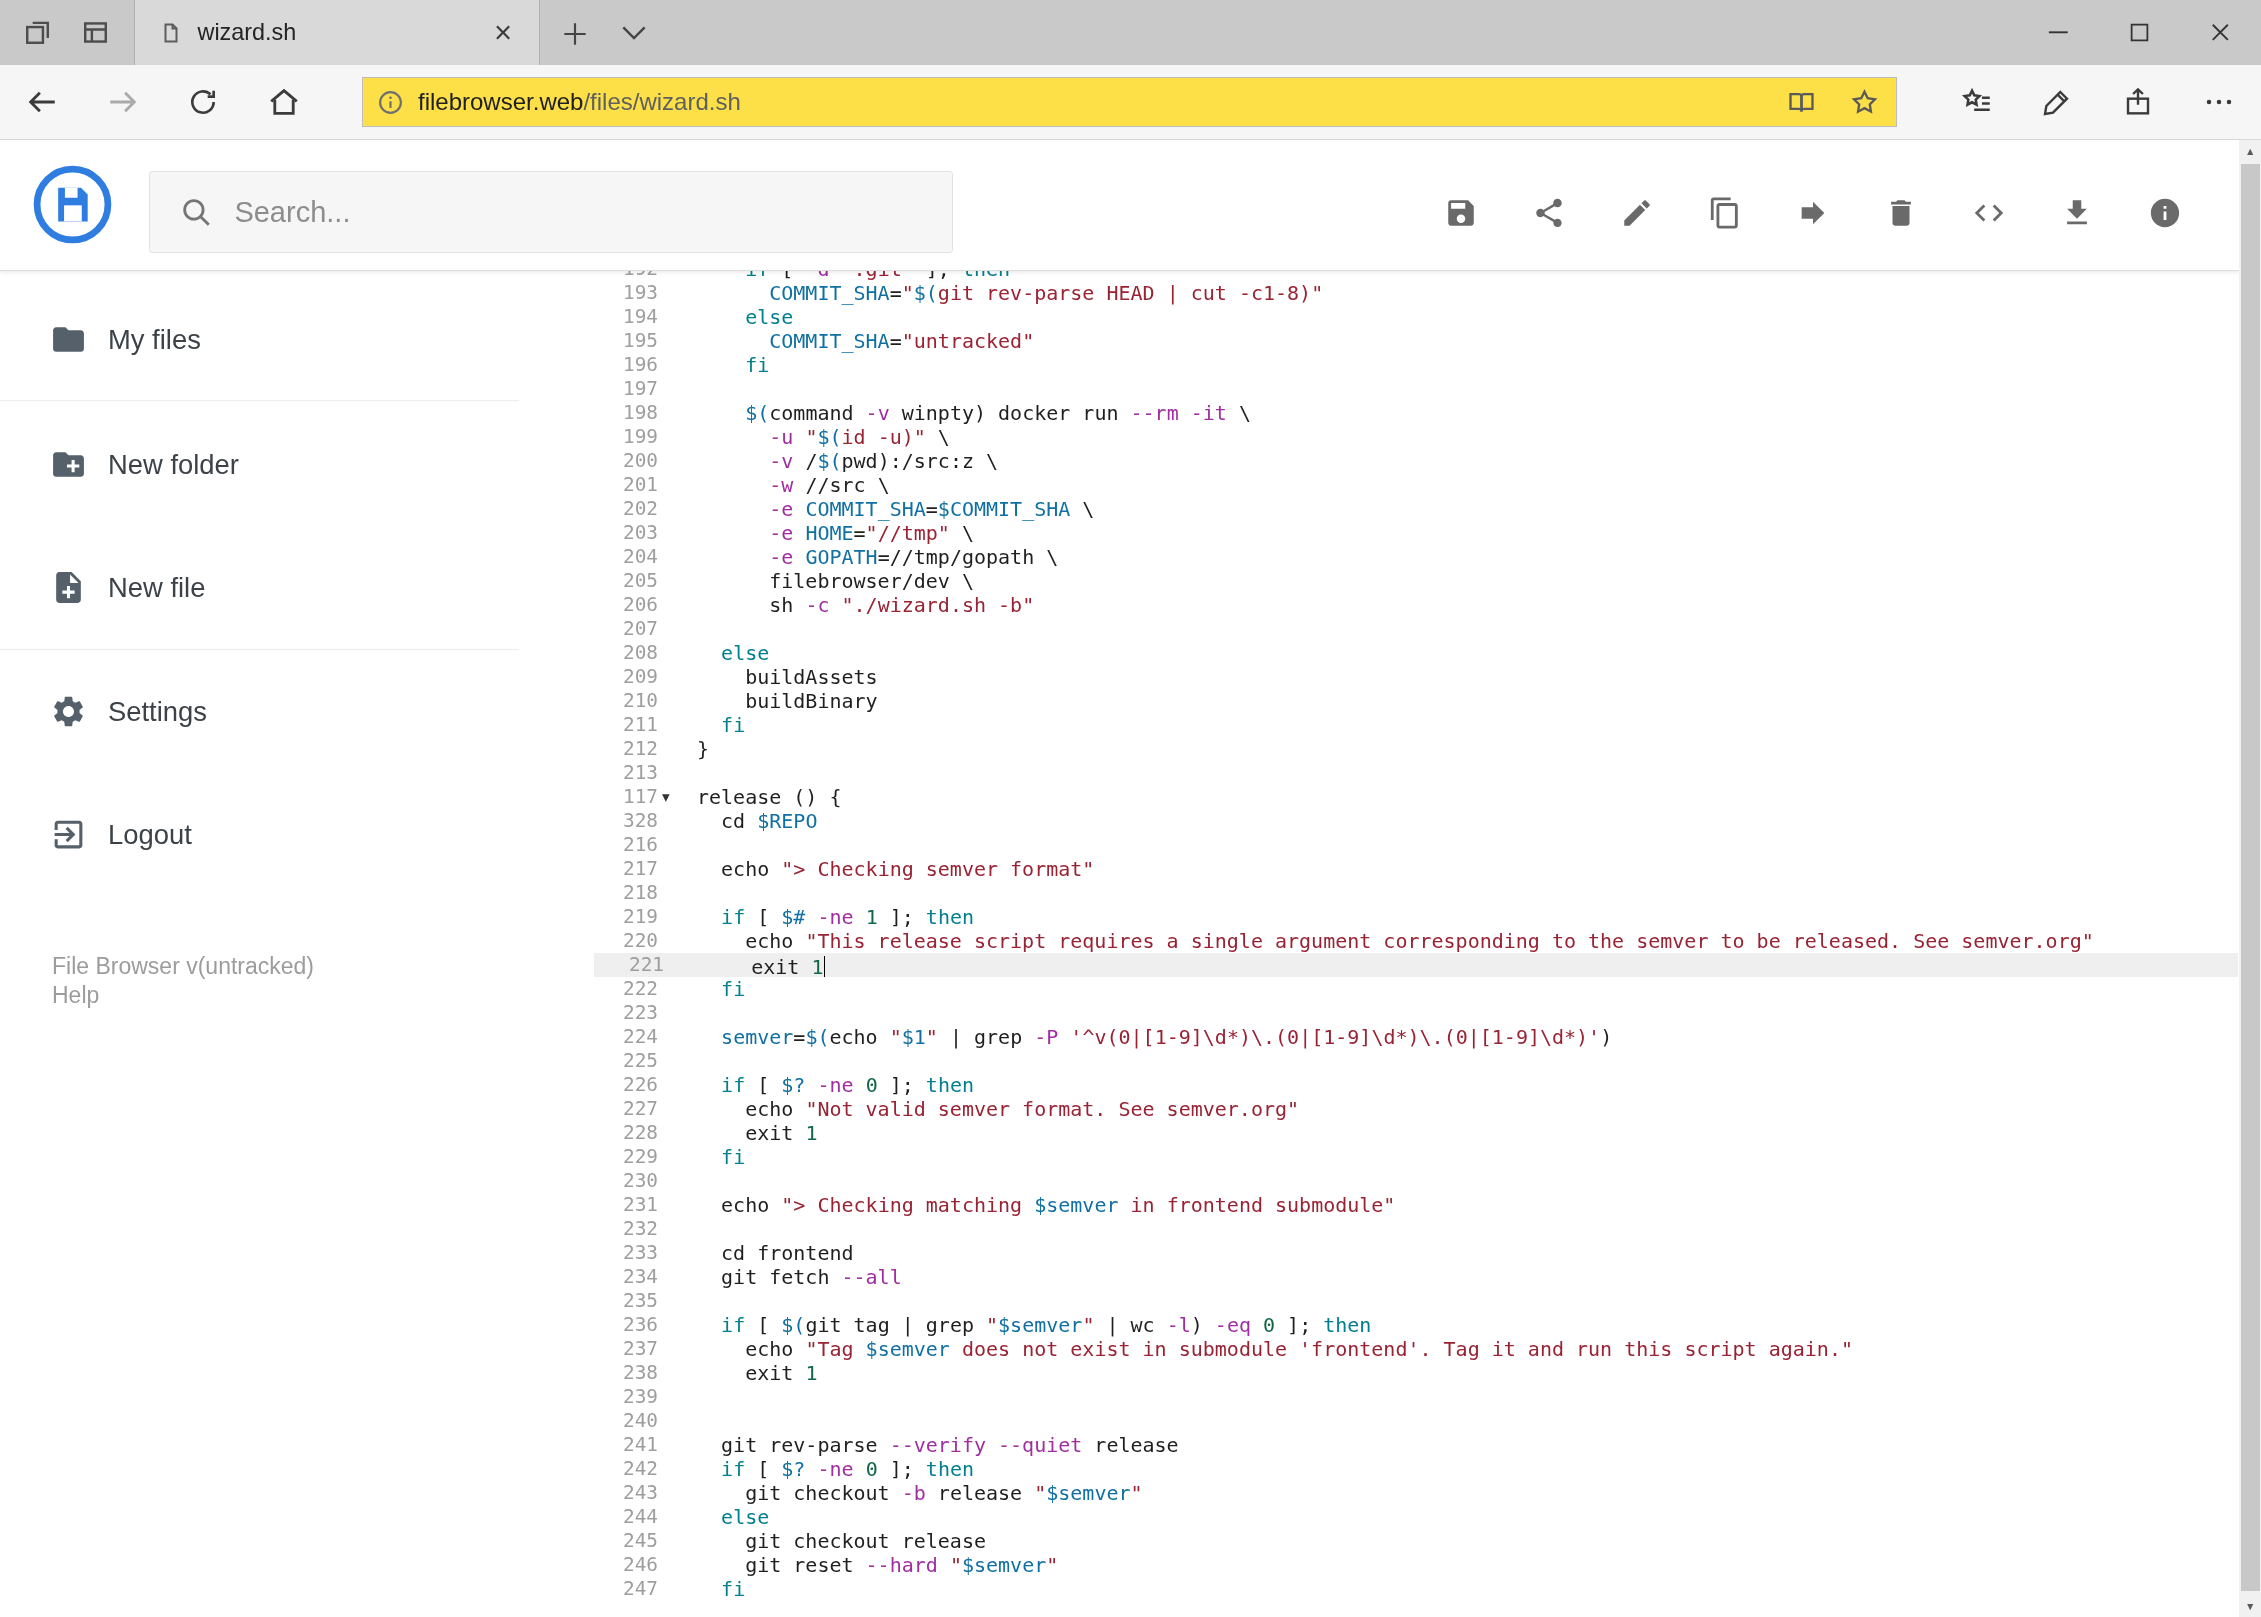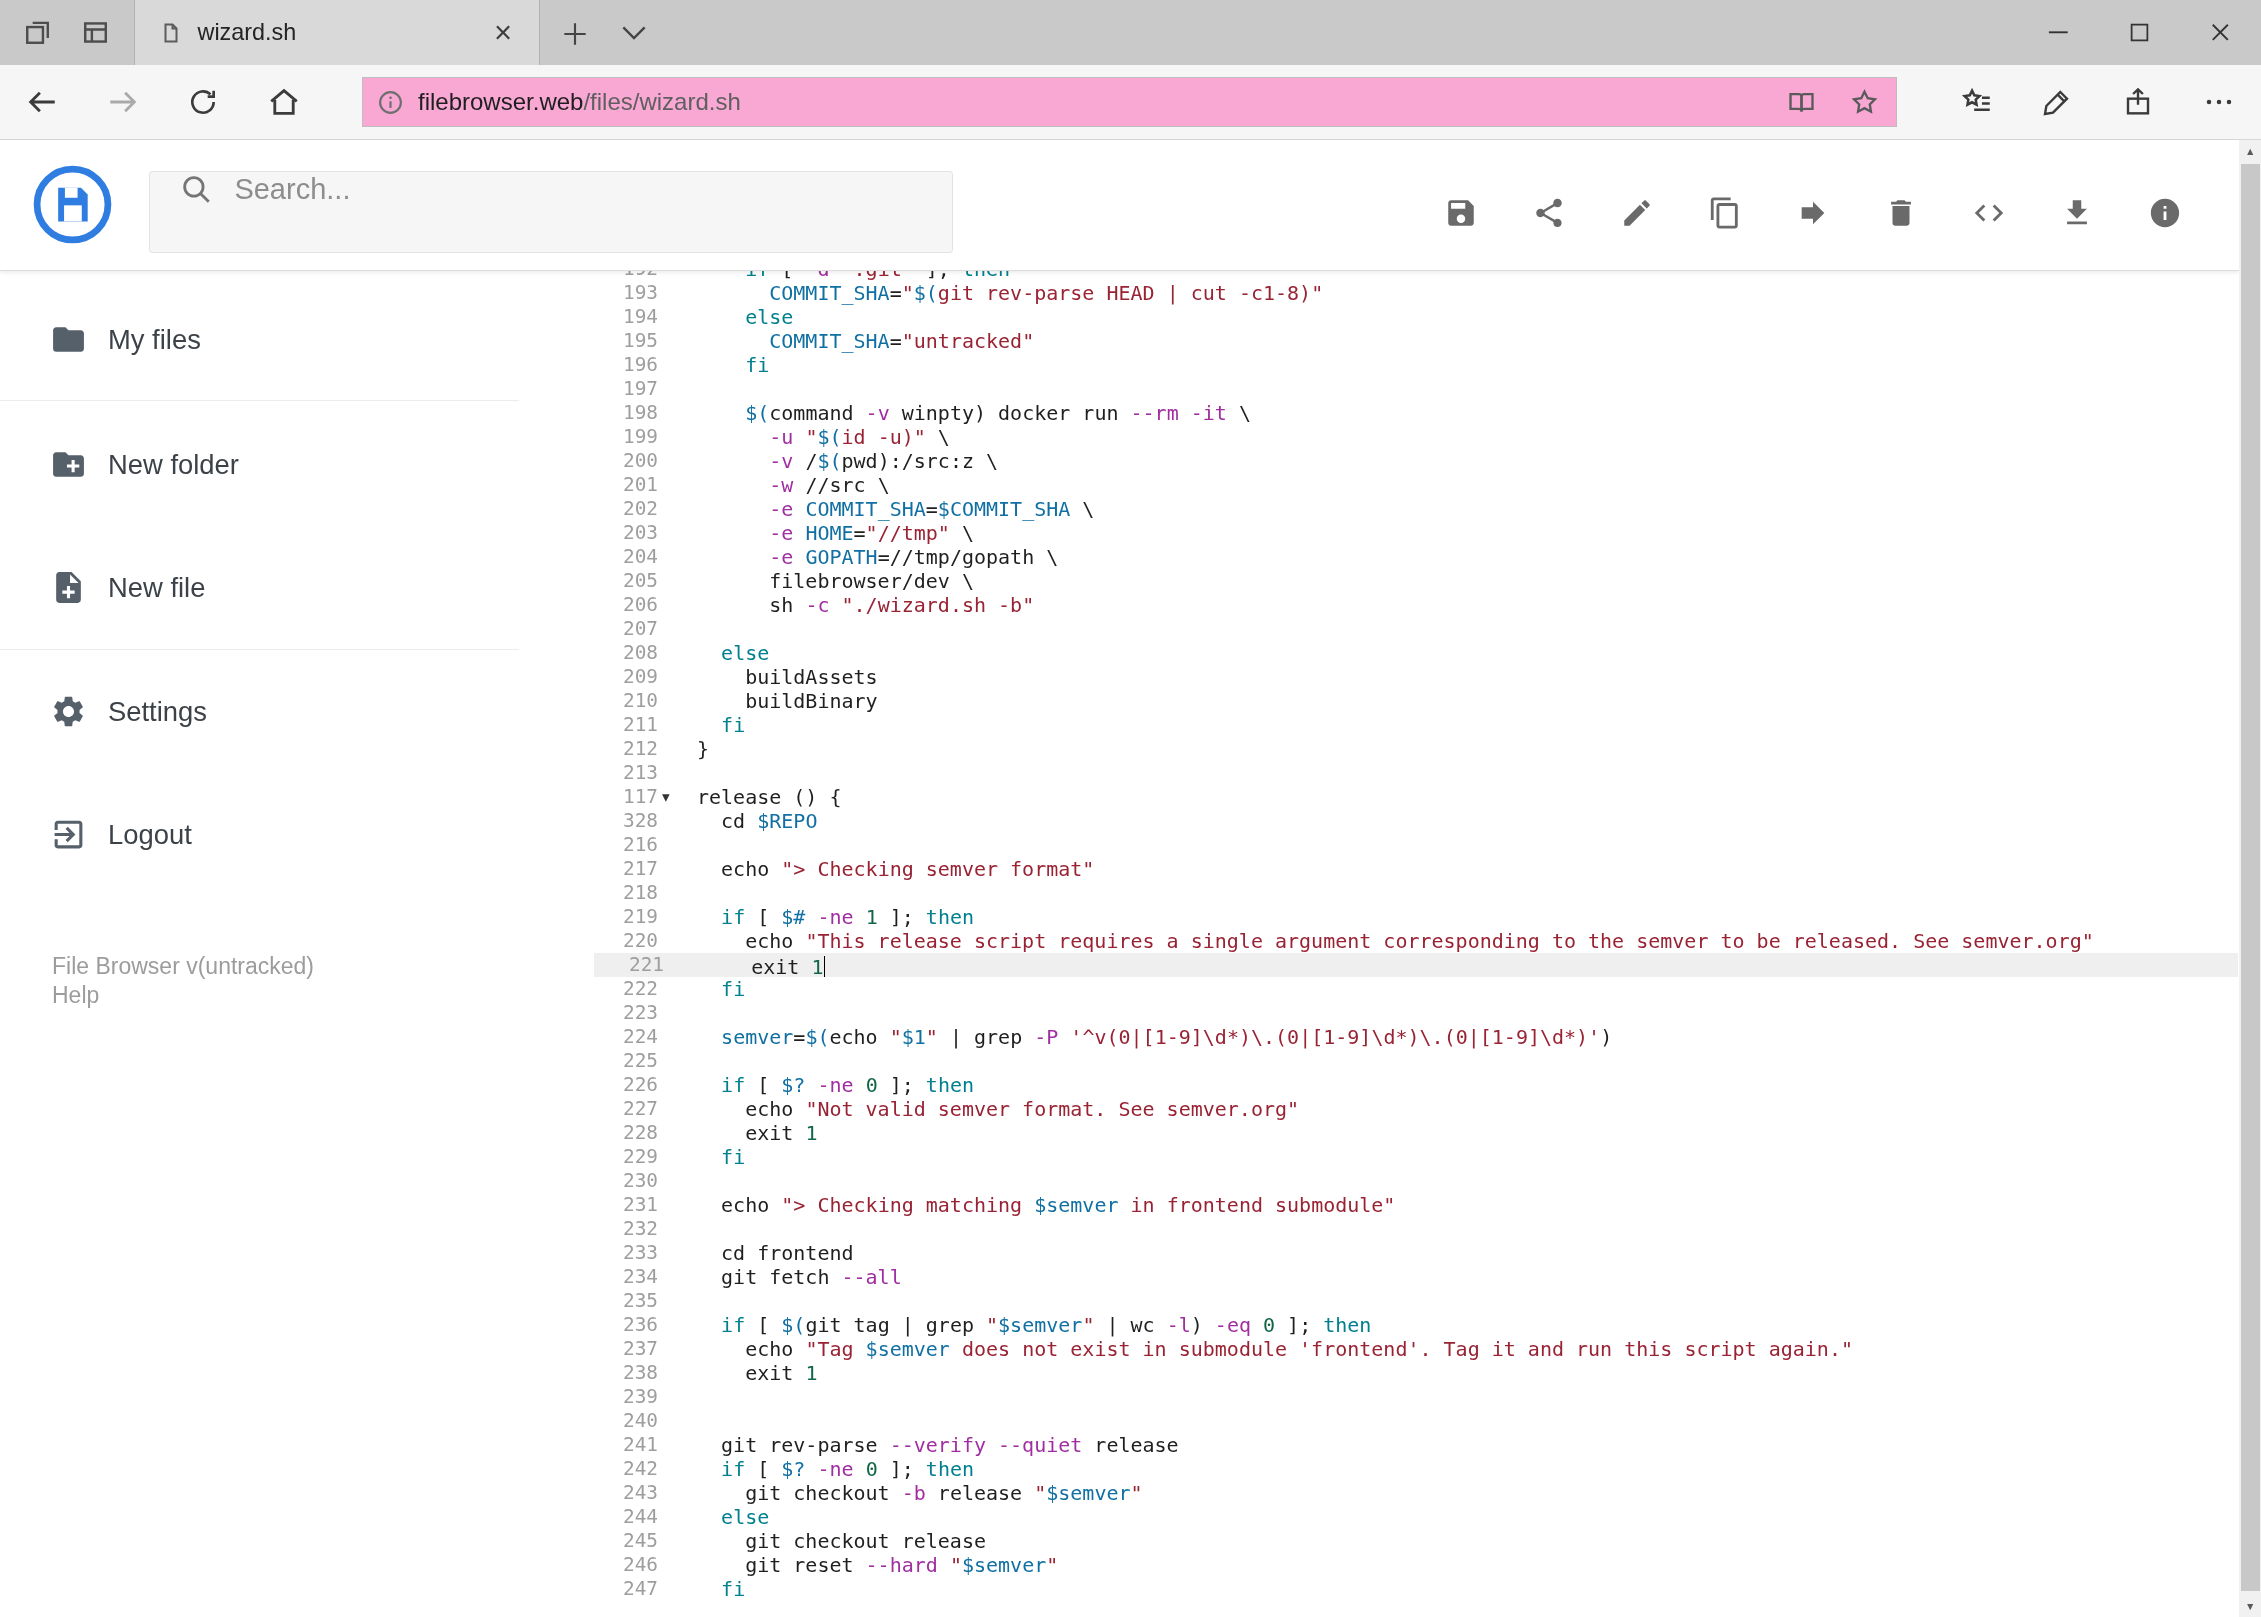--- a/index.html
+++ b/index.html
@@ -17,34 +17,34 @@
   .tab-close{position:absolute;right:18px;top:14.5px;width:36px;height:36px;display:flex;align-items:center;justify-content:center;
              font-size:31px;color:#3c3c3c;line-height:1;}
   .newtab{position:absolute;left:559px;top:18px;width:32px;height:32px;}
   .tab-chevron{position:absolute;left:618px;top:22.6px;width:32px;height:22.6px;}
   .win-controls{position:absolute;right:0;top:0;height:65px;display:flex;}
   .win-btn{width:81px;height:65px;display:flex;align-items:center;justify-content:center;}
 
   
   .navbar{position:absolute;left:0;top:65px;width:2261px;height:75px;background:#f6f6f6;border-bottom:0.8px solid #d8d8d8;box-sizing:border-box;}
   .nav-btn{position:absolute;top:6.5px;width:61px;height:61px;display:flex;align-items:center;justify-content:center;}
-  .urlbox{position:absolute;left:362px;top:12px;width:1535px;height:50px;background:#f9a8d4;border:0.8px solid #bdbdbd;
+  .urlbox{position:absolute;left:362px;top:12px;width:1535px;height:50px;background:#fde047;border:0.8px solid #bdbdbd;
           box-sizing:border-box;display:flex;align-items:center;}
   .url-info{margin-left:13px;}
   .url-text{margin-left:13px;font-size:24px;white-space:nowrap;}
   .url-domain{color:#1f1f1f;}
   .url-path{color:#5f5f5f;}
   .url-right{margin-left:auto;display:flex;align-items:center;gap:32px;margin-right:16px;}
 
   
   .app-header{position:absolute;left:0;top:140px;width:2239px;height:130px;background:#fff;z-index:5;
               border-bottom:0.8px solid #ddd;box-shadow:0 2.4px 4.8px rgba(0,0,0,.10);}
   .logo{position:absolute;left:32px;top:24px;width:81px;height:81px;}
   .searchbox{position:absolute;left:149px;top:31px;width:804px;height:82px;background:#f6f6f6;border:0.8px solid #e2e2e2;
-             border-radius:3.2px;box-sizing:border-box;display:flex;align-items:flex-start;}
+             border-radius:3.2px;box-sizing:border-box;display:flex;align-items:center;}
   .searchbox svg{margin-left:29px;}
   .search-input{border:0;outline:0;background:transparent;font-size:29px;color:#444;margin-left:19.4px;width:646px;
                 font-family:"Liberation Sans",sans-serif;}
   .search-input::placeholder{color:#8d8d8d;}
   .actions{position:absolute;right:48px;top:47px;display:flex;gap:36px;}
   .action-btn{width:52px;height:52px;display:flex;align-items:center;justify-content:center;background:none;border:0;padding:0;}
 
   
   .sidebar{position:absolute;left:0;top:270px;width:594px;height:1347px;background:#fff;padding-left:48px;}
   .side-item{position:absolute;left:0;width:565px;height:65px;display:flex;align-items:center;}

